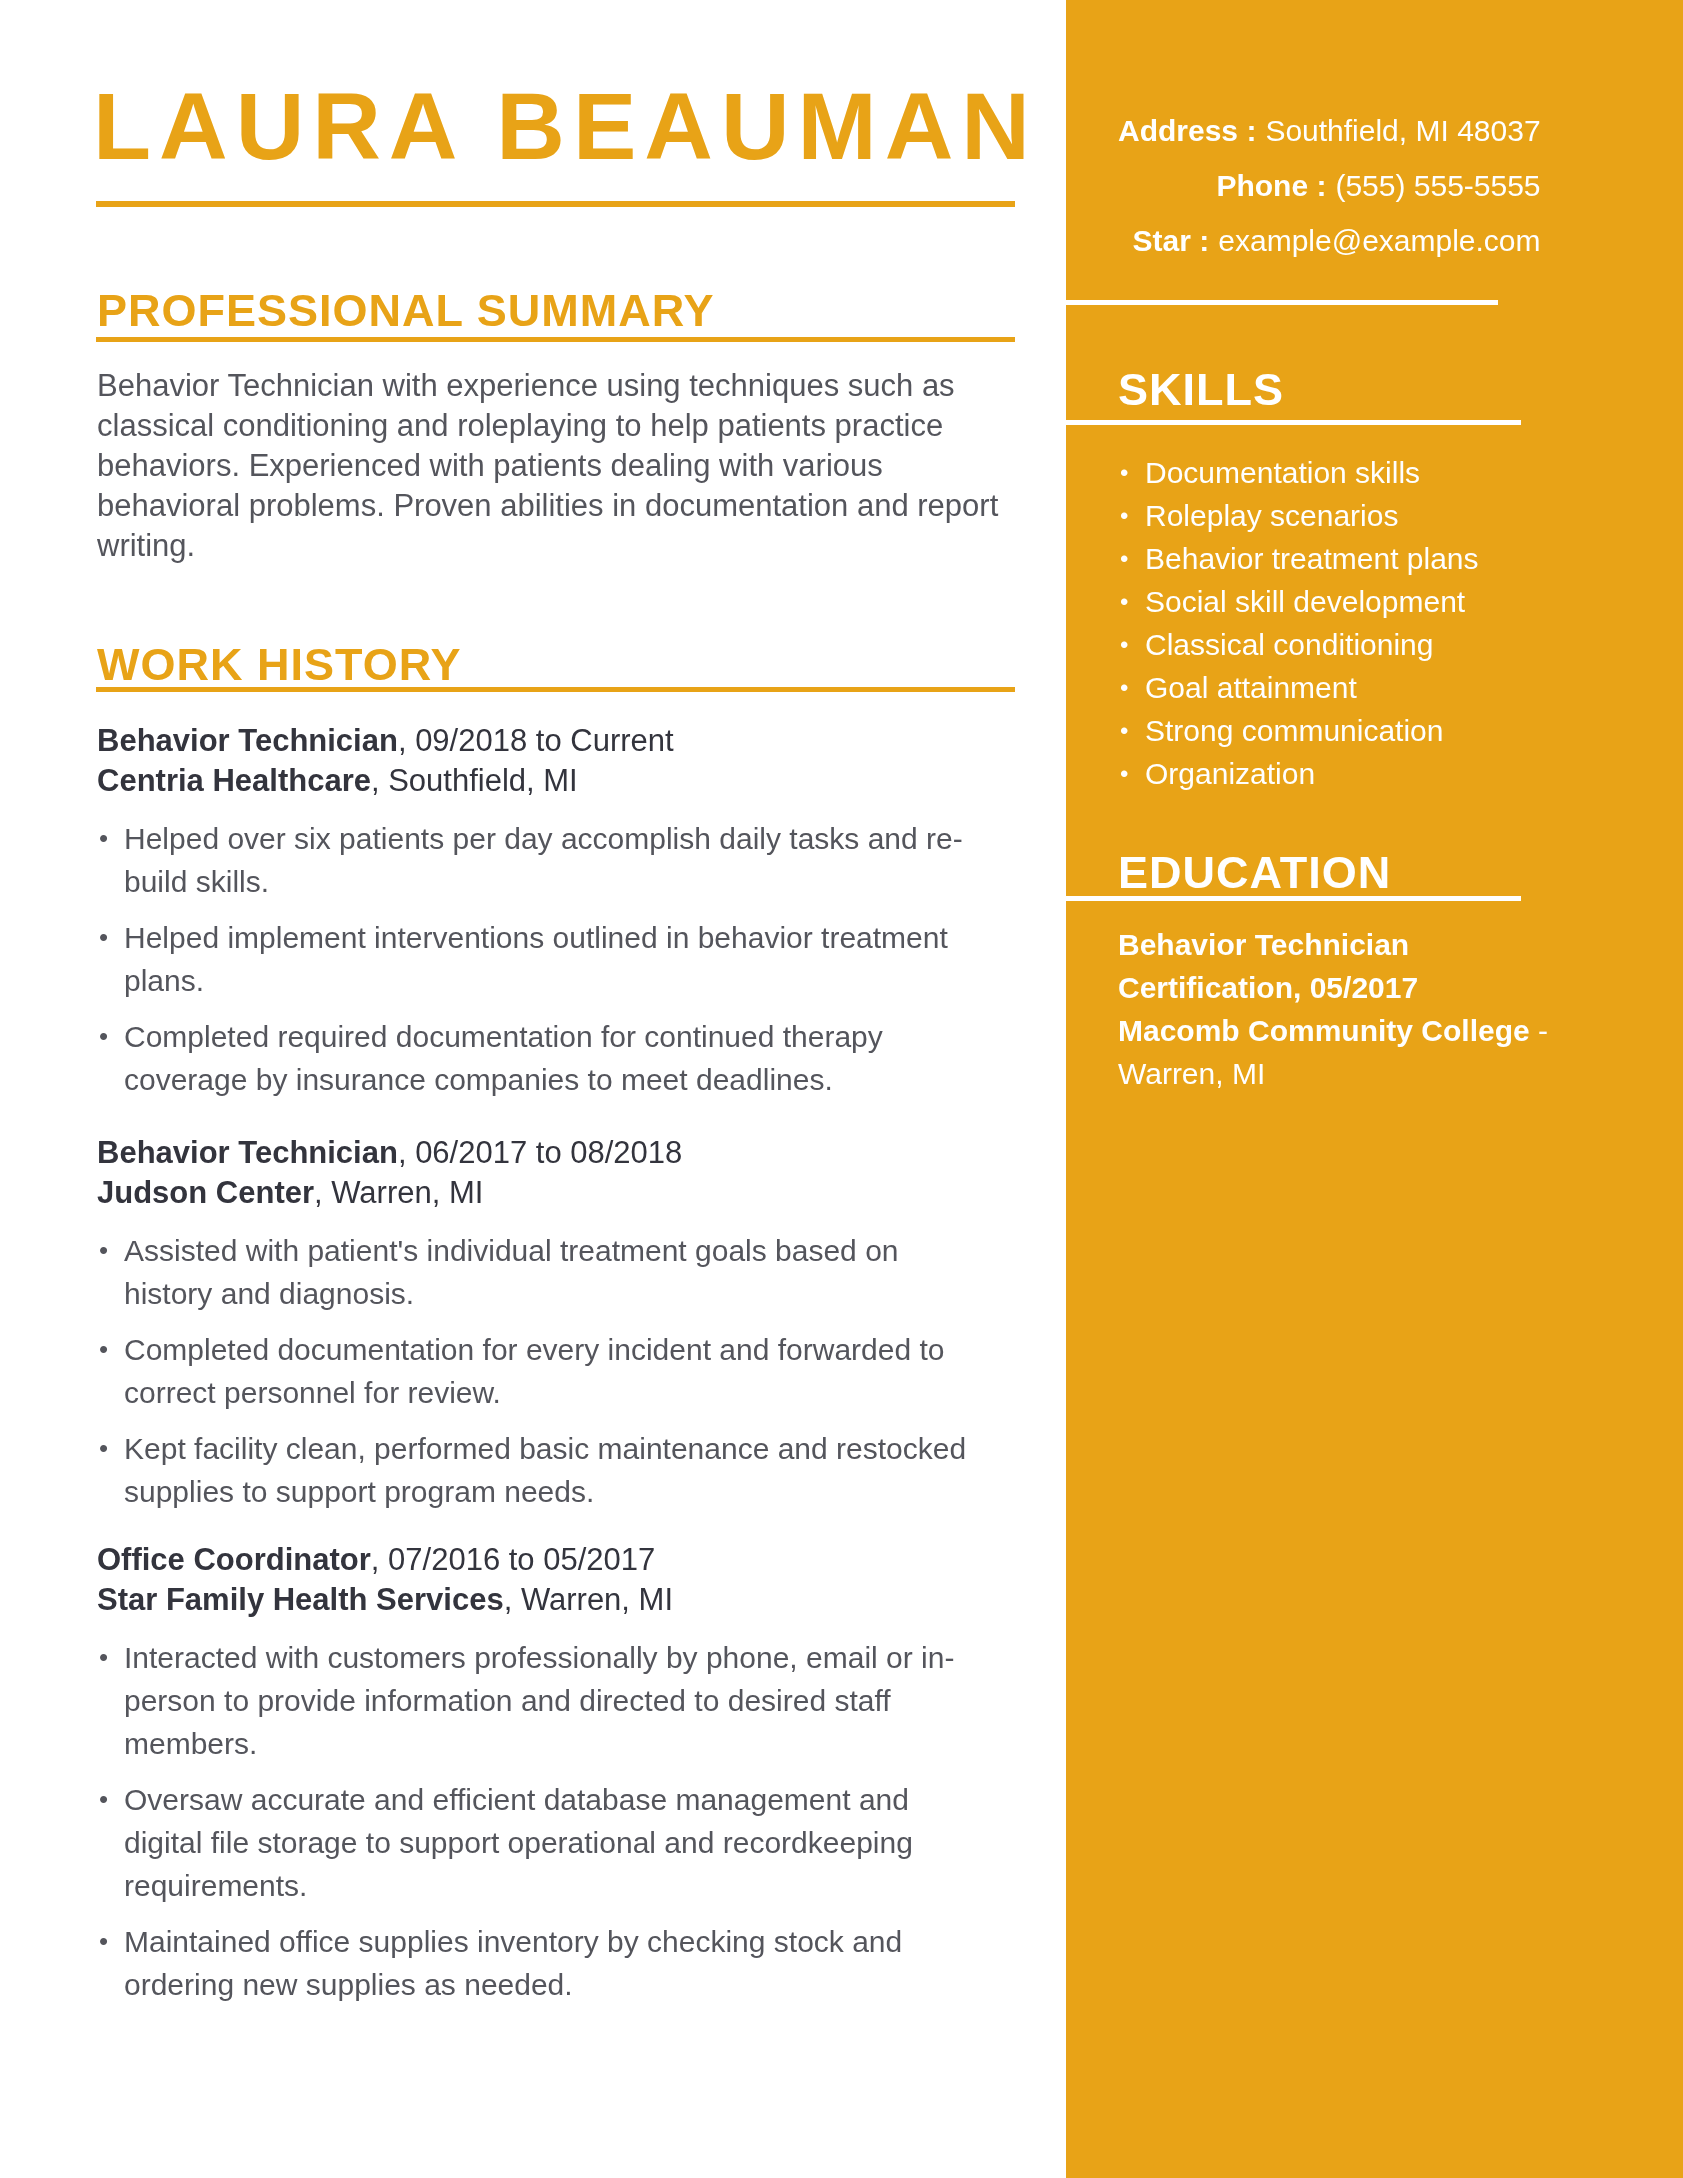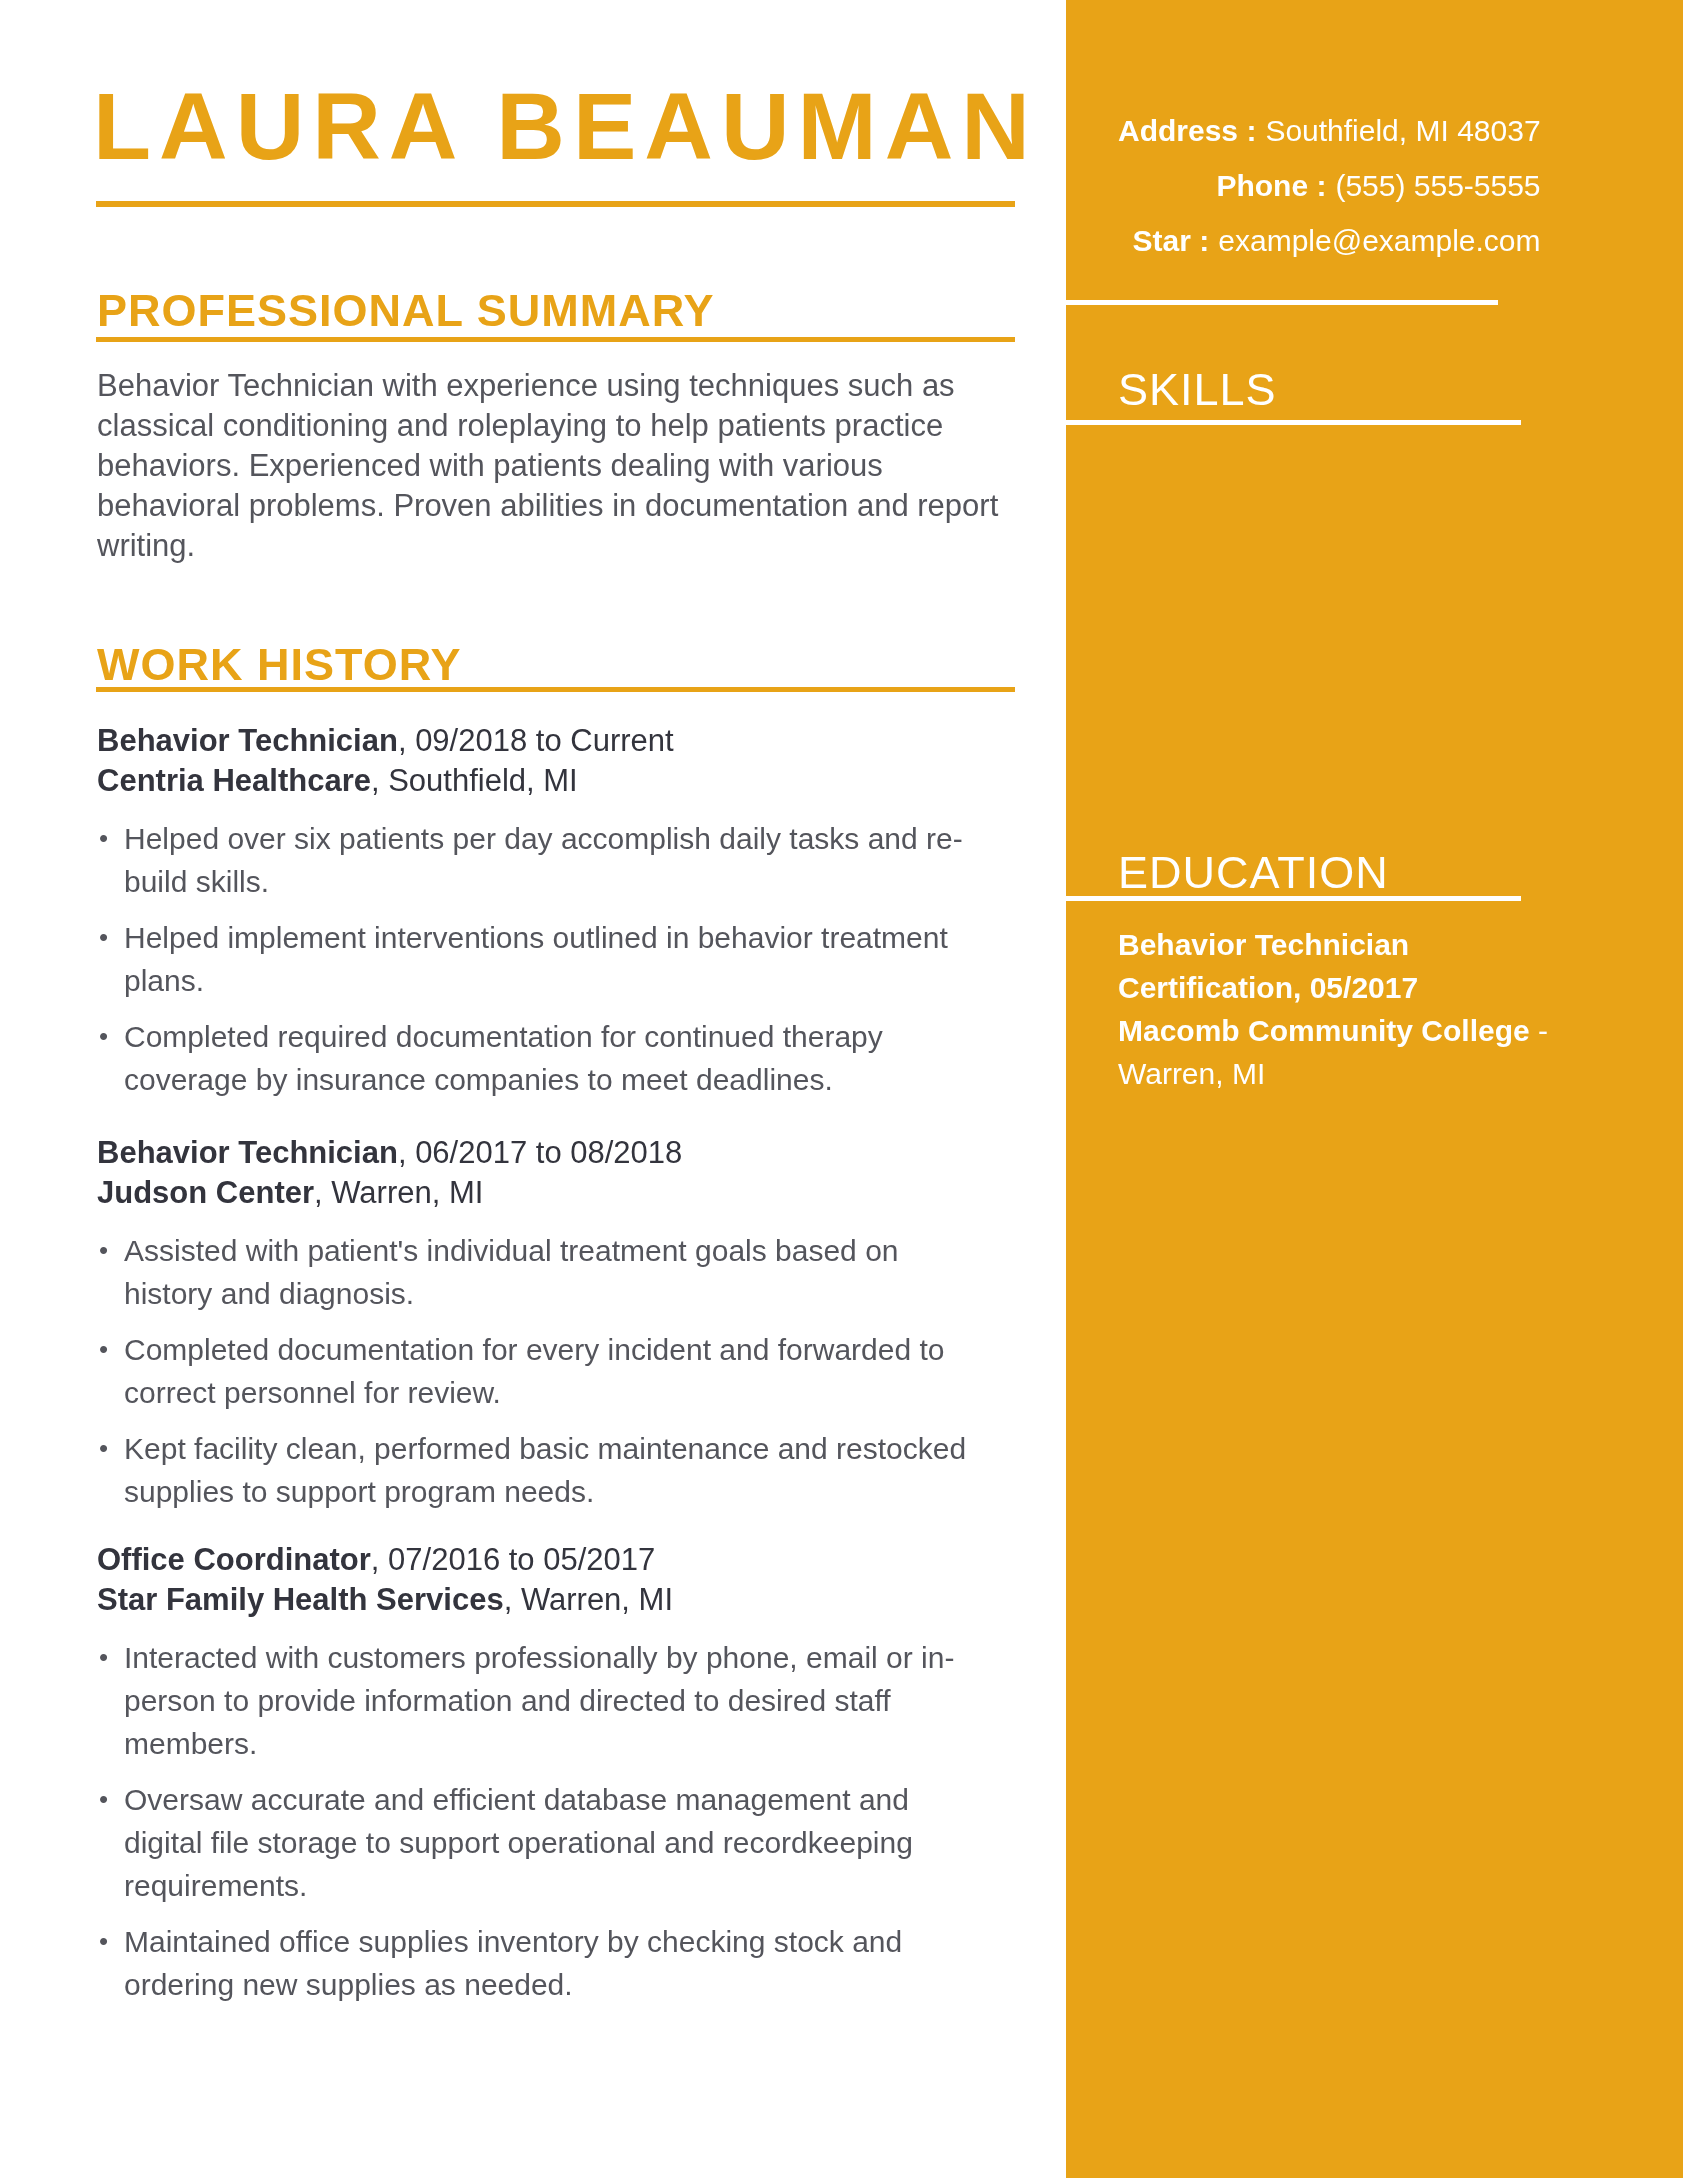--- a/index.html
+++ b/index.html
@@ -69,21 +69,21 @@
   .sidebar {
     left: 1066px; top: 0; width: 617px; height: 2178px;
     background: var(--sidebar-bg);
   }
   .contact { left: 52px; top: 103px; text-align: right; }
   .contact-line { font-size: 30px; line-height: 55px; color: var(--sidebar-text); white-space: nowrap; }
   .contact-label { font-weight: bold; margin-right: 9px; }
   .contact-rule { left: 0; top: 300px; width: 432px; height: 5px; background: var(--sidebar-text); }
 
   .side-heading {
-    font-size: 45px; font-weight: normal; letter-spacing: 1px;
+    font-size: 45px; font-weight: bold; letter-spacing: 1px;
     color: var(--sidebar-text); white-space: nowrap;
   }
   .skills-heading { left: 52px; top: 364px; }
   .skills-rule { left: 0; top: 420px; width: 455px; height: 5px; background: var(--sidebar-text); }
   .skills-list { list-style: none; left: 52px; top: 451px; width: 535px; }
   .skills-list li {
     position: relative;
     font-size: 30px; line-height: 43px; color: var(--sidebar-text);
     padding-left: 27px;
   }
@@ -151,20 +151,30 @@
 
     <div class="abs contact">
       <p class="contact-line"><span class="contact-label">Address :</span><span>Southfield, MI 48037</span></p>
       <p class="contact-line"><span class="contact-label">Phone :</span><span>(555) 555-5555</span></p>
       <p class="contact-line"><span class="contact-label">Star :</span><span>example@example.com</span></p>
     </div>
     <div class="abs contact-rule"></div>
 
     <h2 class="abs side-heading skills-heading">SKILLS</h2>
     <div class="abs skills-rule"></div>
+    <ul class="abs skills-list">
+      <li>Documentation skills</li>
+      <li>Roleplay scenarios</li>
+      <li>Behavior treatment plans</li>
+      <li>Social skill development</li>
+      <li>Classical conditioning</li>
+      <li>Goal attainment</li>
+      <li>Strong communication</li>
+      <li>Organization</li>
+    </ul>
 
     <h2 class="abs side-heading education-heading">EDUCATION</h2>
     <div class="abs education-rule"></div>
     <div class="abs education-block">
       <div><span class="b">Behavior Technician Certification, 05/2017</span></div>
       <div><span class="b">Macomb Community College</span><span> - Warren, MI</span></div>
     </div>
 
   </aside>
 

